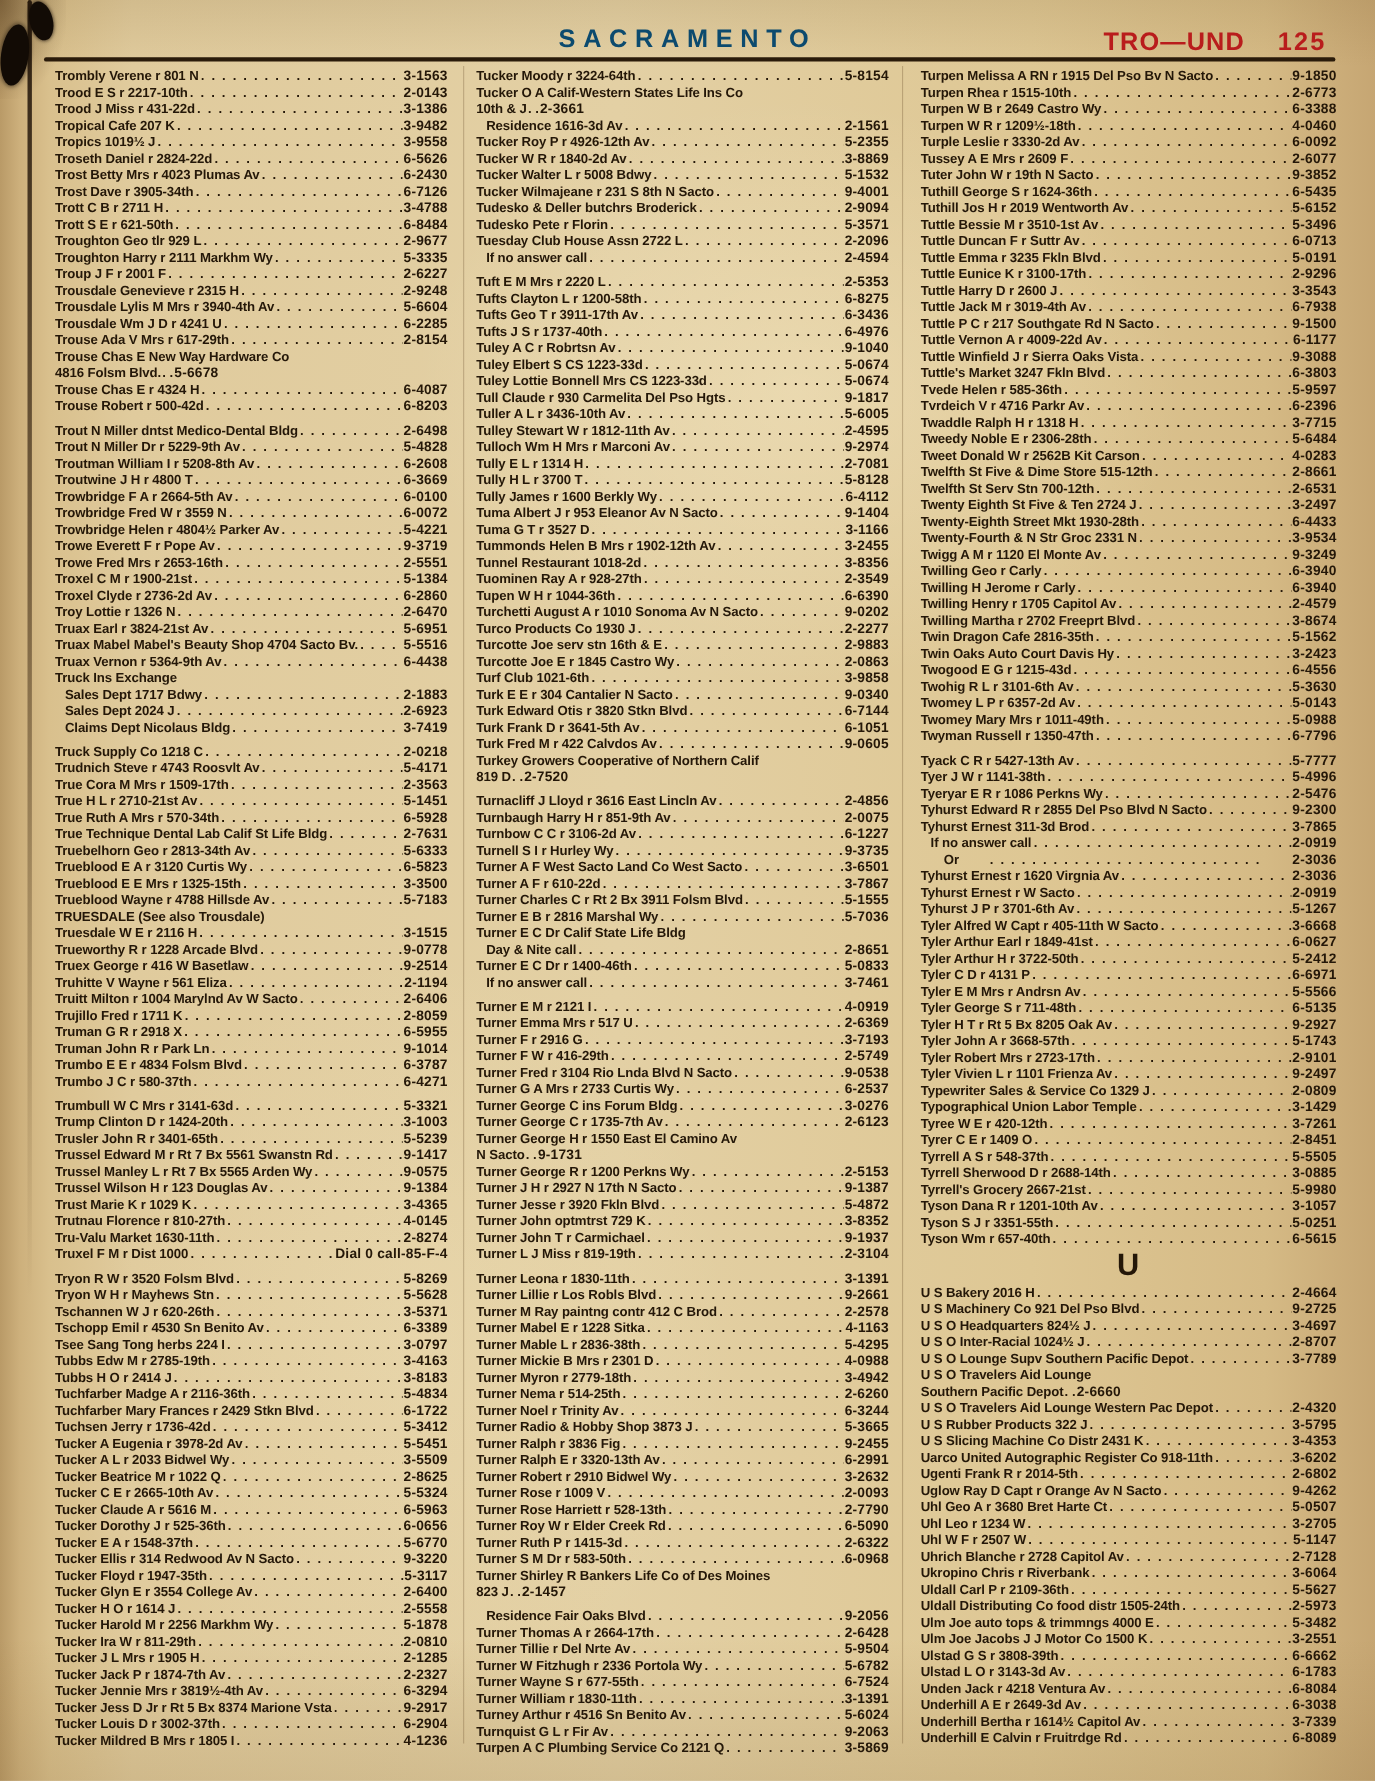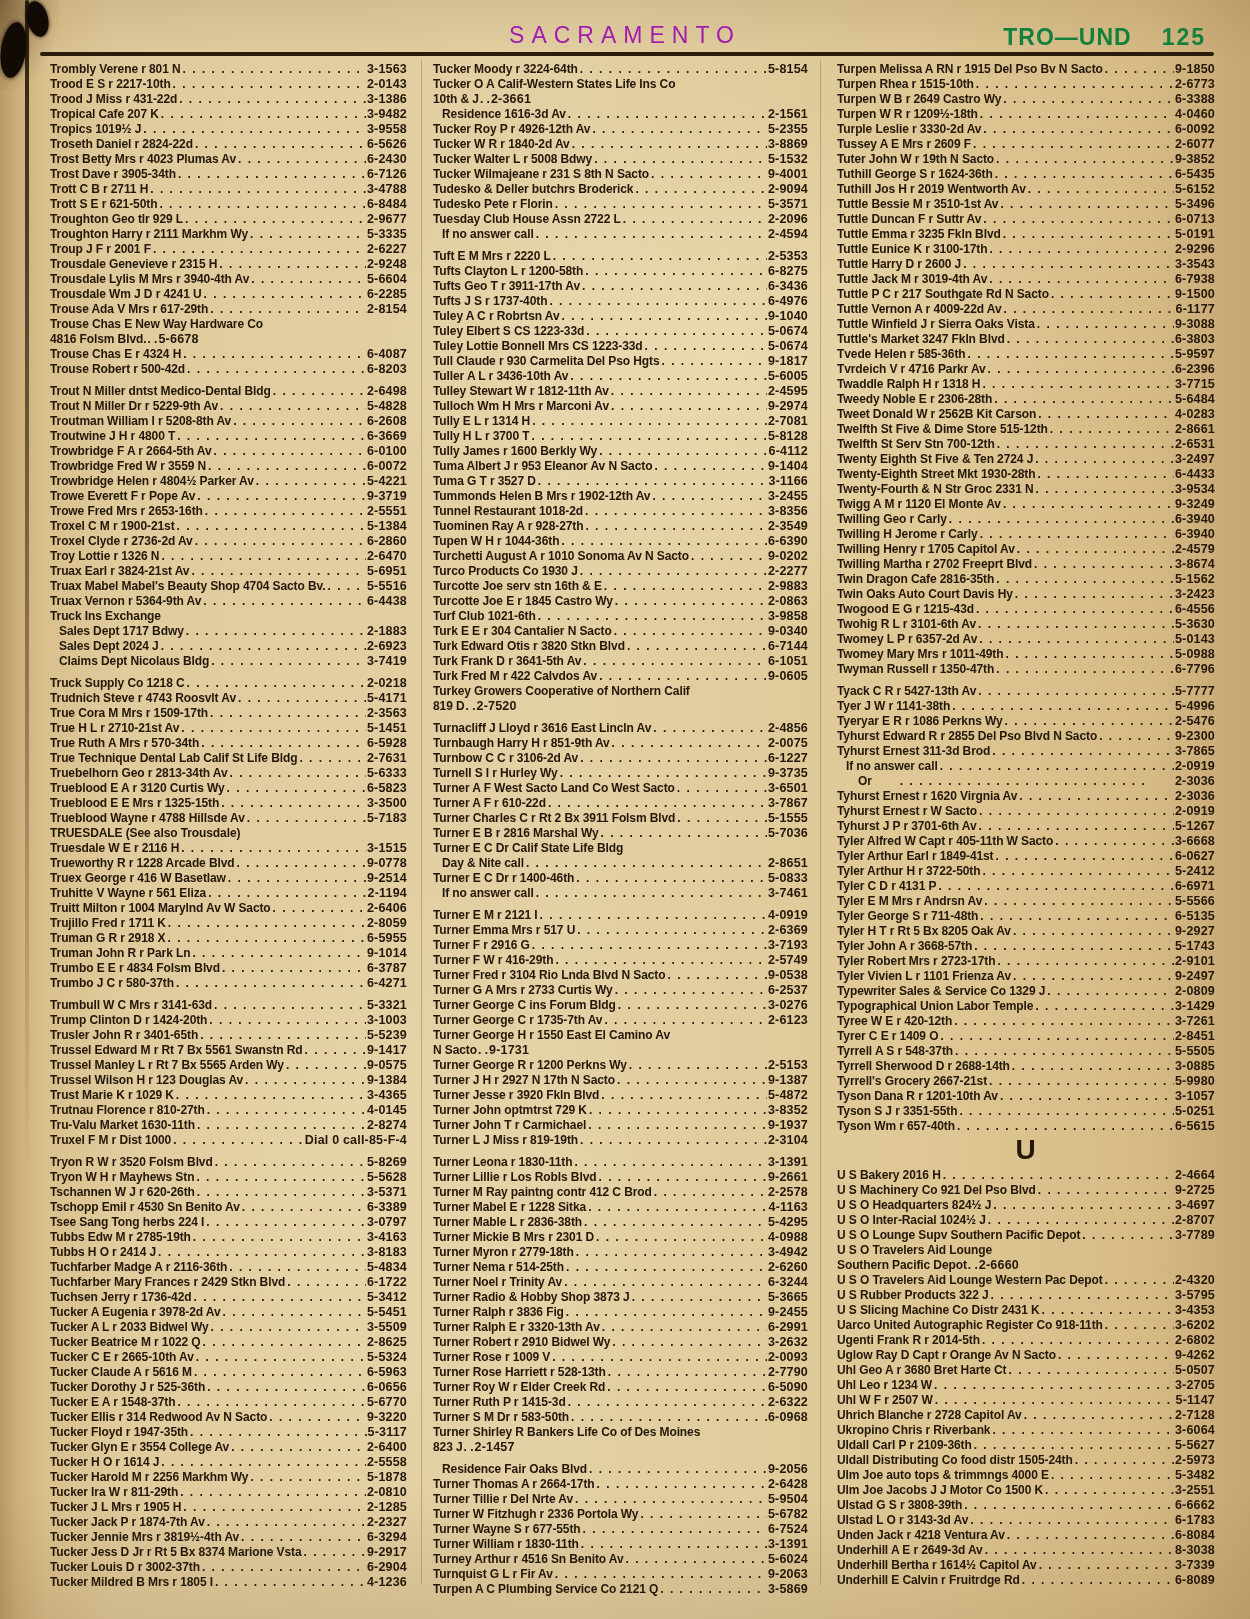--- a/index.html
+++ b/index.html
@@ -16,23 +16,23 @@
   }
   .crease{position:absolute;left:25px;top:0;width:4px;height:1180px;
     background:linear-gradient(180deg,rgba(28,16,6,0.9),rgba(53,33,13,0.55) 45%,rgba(70,48,20,0.25) 75%,rgba(70,48,20,0) 100%);
     border-radius:2px;}
   .blob{position:absolute;background:#120b05;border-radius:50%;}
   .blob1{left:1px;top:22px;width:25px;height:56px;transform:rotate(8deg);box-shadow:0 0 4px 1px rgba(18,11,5,0.6);}
   .blob2{left:27px;top:1px;width:21px;height:36px;transform:rotate(-14deg);box-shadow:0 0 3px 1px rgba(18,11,5,0.55);}
   .corner-shade{position:absolute;left:0;top:0;width:60px;height:90px;
     background:radial-gradient(ellipse at 0 0,rgba(60,38,14,0.45),rgba(60,38,14,0) 75%);}
   .hdr-center{position:absolute;left:0;top:22px;width:1250px;text-align:center;
-    font-size:23px;font-weight:400;letter-spacing:7px;color:#a21caf;}
+    font-size:23px;font-weight:700;letter-spacing:7px;color:#0c4a6e;}
   .hdr-right{position:absolute;right:44px;top:24px;font-size:23px;font-weight:700;
-    letter-spacing:1px;color:#15803d;white-space:nowrap;}
+    letter-spacing:1px;color:#b91c1c;white-space:nowrap;}
   .hdr-right .pagenum{margin-left:30px;letter-spacing:2px;}
   .toprule{position:absolute;left:40px;right:36px;top:52px;height:4px;background:#2a1b0a;border-radius:2px;}
   .colsep{position:absolute;top:60px;bottom:34px;width:1px;background:rgba(90,62,28,0.28);}
   .sep1{left:421px;}
   .sep2{left:820px;}
   .col{position:absolute;top:62px;font-size:12px;font-weight:700;line-height:15px;}
   .col1{left:50px;width:357px;}
   .col2{left:433px;width:375px;}
   .col3{left:837px;width:378px;}
   .row{display:flex;height:15px;line-height:15px;white-space:nowrap;}
@@ -1528,21 +1528,21 @@
         <span class="ph">6-1783</span>
       </div>
       <div class="row">
         <span class="nm">Unden Jack r 4218 Ventura Av</span>
         <span class="dots"></span>
         <span class="ph">6-8084</span>
       </div>
       <div class="row">
         <span class="nm">Underhill A E r 2649-3d Av</span>
         <span class="dots"></span>
-        <span class="ph">8-3038</span>
+        <span class="ph">6-3038</span>
       </div>
       <div class="row">
         <span class="nm">Underhill Bertha r 1614½ Capitol Av</span>
         <span class="dots"></span>
         <span class="ph">3-7339</span>
       </div>
       <div class="row">
         <span class="nm">Underhill E Calvin r Fruitrdge Rd</span>
         <span class="dots"></span>
         <span class="ph">6-8089</span>

